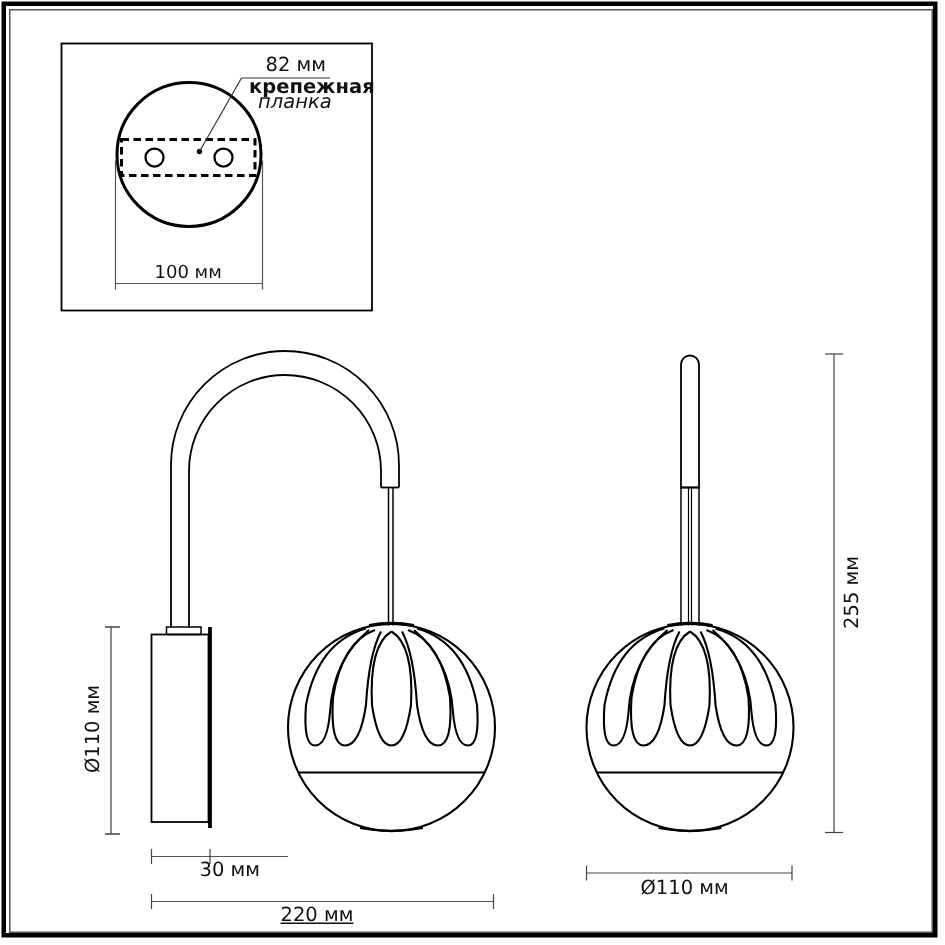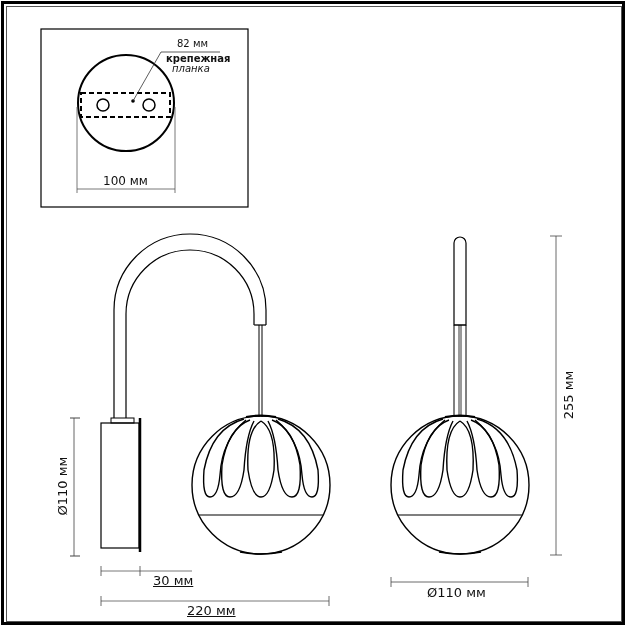--- a/index.html
+++ b/index.html
@@ -1,21 +1,21 @@
 <!DOCTYPE html>
 <html><head>
   <meta charset="utf-8">
   <style>
     html, body { margin: 0; padding: 0; background: #ffffff; }
     body { width: 630px; height: 630px; position: relative; overflow: hidden; font-family: "DejaVu Sans", sans-serif; }
     .frame-outer { position: absolute; left: 1px; top: 1px; width: 624px; height: 624px; border: 3px solid #000; box-sizing: border-box; }
     .frame-inner { position: absolute; left: 6px; top: 6px; width: 616px; height: 616px; border: 1px solid #555; box-sizing: border-box; }
     svg.drawing { position: absolute; left: 0; top: 0; }
     .lbl { position: absolute; color: #111; white-space: nowrap; }
-    .lbl-sm { font-size: 10px; line-height: 10px; }
+    .lbl-sm { font-size: 13px; line-height: 10px; }
     .lbl-md { font-size: 13px; line-height: 14px; }
     .rot { transform-origin: center center; transform: rotate(-90deg); }
   </style>
 </head>
 <body>
 
 <div class="frame-outer"></div>
 <div class="frame-inner"></div>
 
 <svg class="drawing" width="630" height="630" viewBox="0 0 630 630">
@@ -97,17 +97,17 @@
     <line x1="528" y1="577" x2="528" y2="587" stroke="#444" stroke-width="0.8"></line>
   </g>
 </svg>
 
 <div class="lbl lbl-sm" style="left:177px; top:39px;">82 мм</div>
 <div class="lbl lbl-sm" style="left:166px; top:54px;font-weight:bold;">крепежная</div>
 <div class="lbl lbl-sm" style="left:172px; top:64px;font-style:italic;">планка</div>
 <div class="lbl lbl-md" style="left:103px; top:174px; font-size:12px;text-align:center;">100 мм</div>
 
 <div class="lbl lbl-md rot" style="left:28px; top:479px; width:70px; text-align:center;">Ø110 мм</div>
-<div class="lbl lbl-md" style="left:153px; top:574px;text-decoration:underline;">30 мм</div>
+<div class="lbl lbl-md" style="left:133px; top:574px;">30 мм</div>
 <div class="lbl lbl-md" style="left:187px; top:604px;text-decoration:underline;">220 мм</div>
 
 <div class="lbl lbl-md rot" style="left:534px; top:388px; width:70px; text-align:center;">255 мм</div>
 <div class="lbl lbl-md" style="left:427px; top:586px;">Ø110 мм</div>
 
 </body></html>

